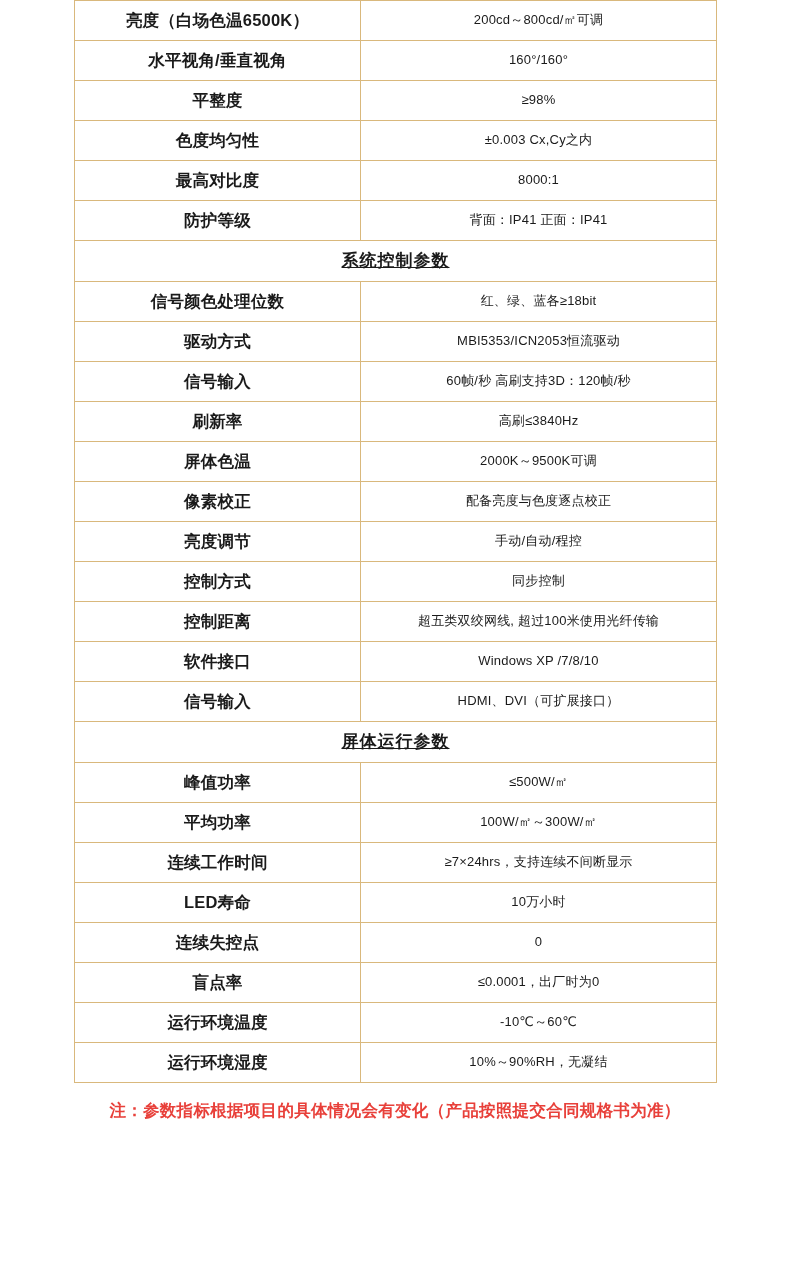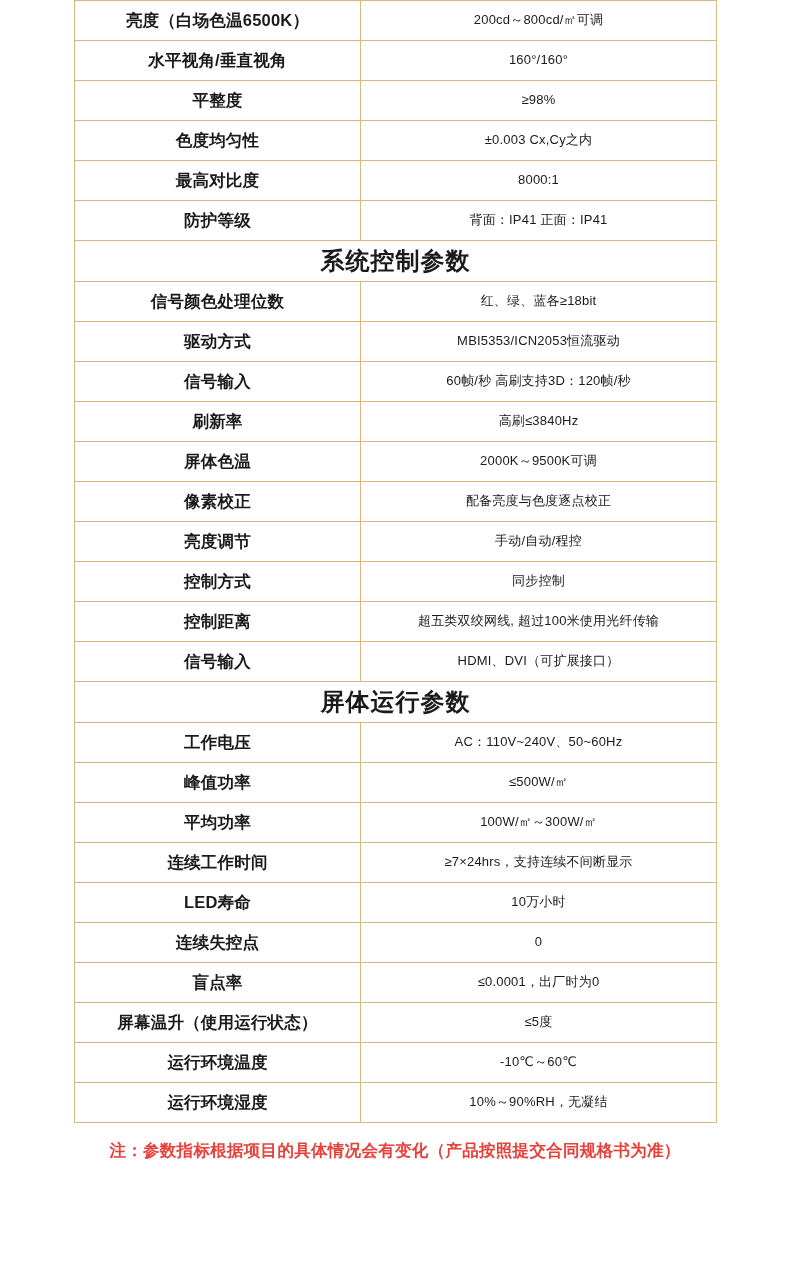--- a/index.html
+++ b/index.html
@@ -44,23 +44,24 @@
   table.spec-table tr.row-normal td.cell-label {
     font-weight: bold;
     font-size: 16.5px;
   }
   table.spec-table tr.row-normal td.cell-value {
     font-weight: normal;
     font-size: 13px;
   }
   table.spec-table tr.row-section td.cell-section {
     font-weight: bold;
-    font-size: 24px;
+    font-size: 17px;
     letter-spacing: 1px;
     height: 40px;
+    text-decoration: underline;
   }
   .footnote {
     margin: 17px 0 0 0;
     text-align: center;
     color: #e8403a;
     font-size: 16.5px;
     font-weight: bold;
     letter-spacing: 0.3px;
   }
 </style>
@@ -131,29 +132,29 @@
         </tr>
         <tr class="row-normal">
           <td class="cell-label">控制方式</td>
           <td class="cell-value">同步控制</td>
         </tr>
         <tr class="row-normal">
           <td class="cell-label">控制距离</td>
           <td class="cell-value">超五类双绞网线, 超过100米使用光纤传输</td>
         </tr>
         <tr class="row-normal">
+          <td class="cell-label">软件接口</td>
+          <td class="cell-value">Windows XP /7/8/10</td>
+        </tr>
+        <tr class="row-normal">
           <td class="cell-label">信号输入</td>
           <td class="cell-value">HDMI、DVI（可扩展接口）</td>
         </tr>
         <tr class="row-section">
           <td class="cell-section" colspan="2">屏体运行参数</td>
-        </tr>
-        <tr class="row-normal">
-          <td class="cell-label">工作电压</td>
-          <td class="cell-value">AC：110V~240V、50~60Hz</td>
         </tr>
         <tr class="row-normal">
           <td class="cell-label">峰值功率</td>
           <td class="cell-value">≤500W/㎡</td>
         </tr>
         <tr class="row-normal">
           <td class="cell-label">平均功率</td>
           <td class="cell-value">100W/㎡～300W/㎡</td>
         </tr>
         <tr class="row-normal">
@@ -166,24 +167,20 @@
         </tr>
         <tr class="row-normal">
           <td class="cell-label">连续失控点</td>
           <td class="cell-value">0</td>
         </tr>
         <tr class="row-normal">
           <td class="cell-label">盲点率</td>
           <td class="cell-value">≤0.0001，出厂时为0</td>
         </tr>
         <tr class="row-normal">
-          <td class="cell-label">屏幕温升（使用运行状态）</td>
-          <td class="cell-value">≤5度</td>
-        </tr>
-        <tr class="row-normal">
           <td class="cell-label">运行环境温度</td>
           <td class="cell-value">-10℃～60℃</td>
         </tr>
         <tr class="row-normal">
           <td class="cell-label">运行环境湿度</td>
           <td class="cell-value">10%～90%RH，无凝结</td>
         </tr>
       </tbody>
   </table>
   <div class="footnote">注：参数指标根据项目的具体情况会有变化（产品按照提交合同规格书为准）</div>

